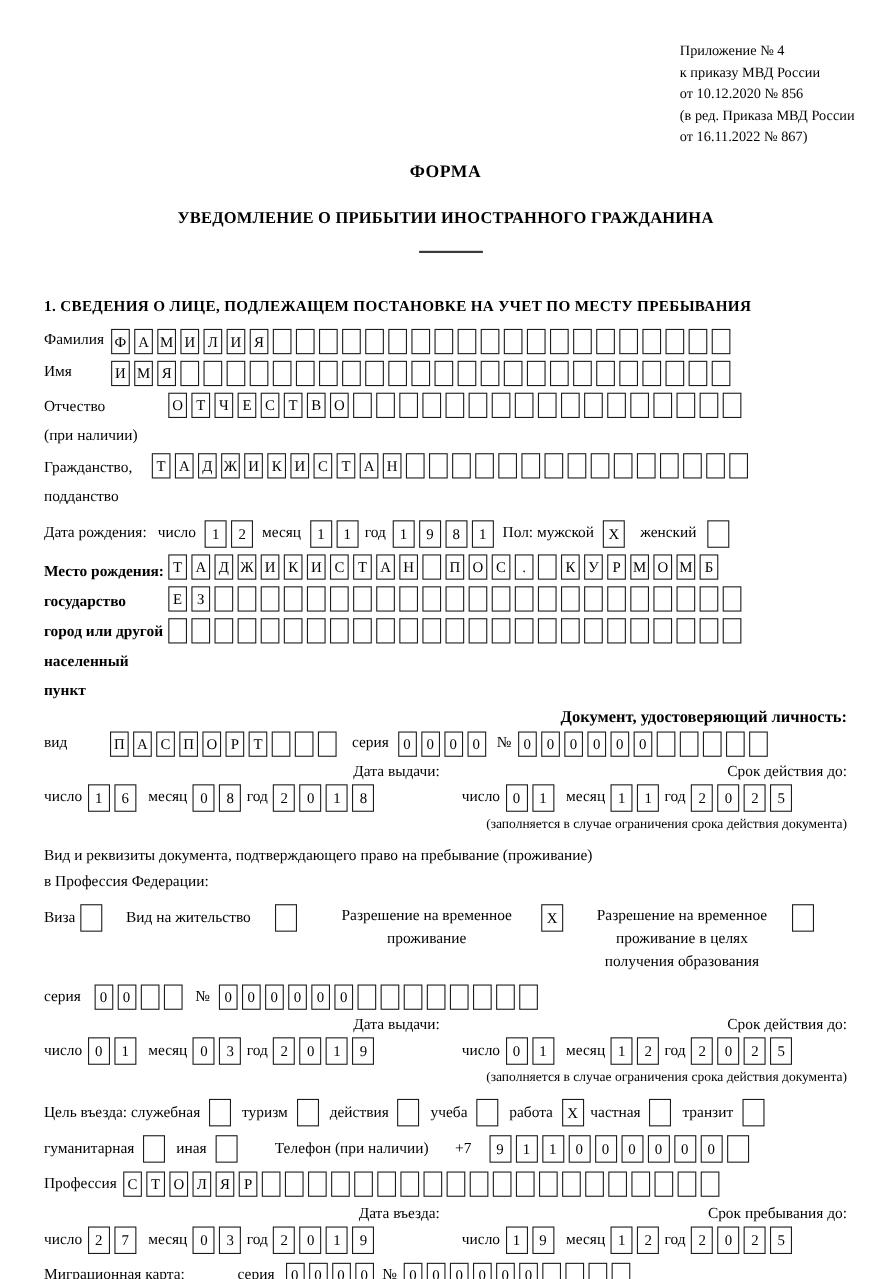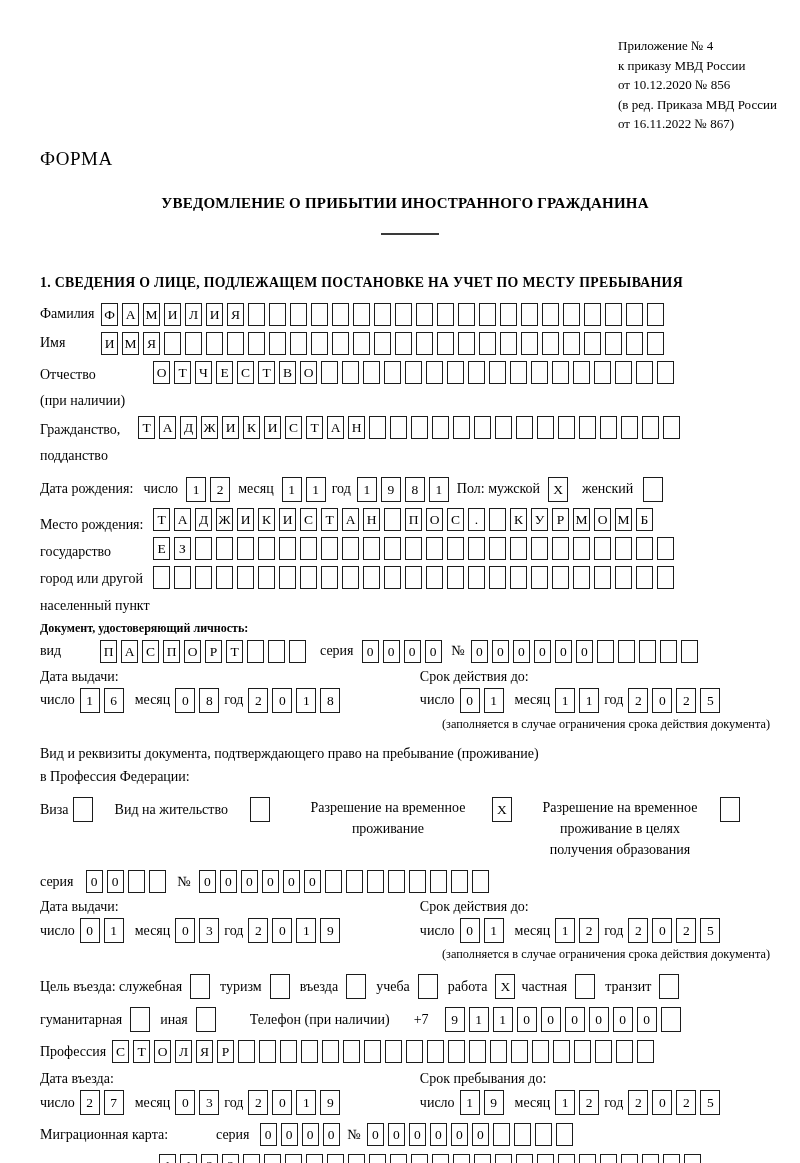--- a/index.html
+++ b/index.html
@@ -7,21 +7,21 @@
   body {
     width:800px; height:1163px; overflow:hidden;
     background:#ffffff; color:#000;
     font-family:"Liberation Serif","DejaVu Serif",serif;
     font-size:14px;
   }
   .page { padding:36px 30px 0 40px; }
 
   
   .appendix { margin-left:578px; width:195px; font-size:13px; line-height:1.5; }
-  .forma { text-align:left; font-weight:normal; font-size:19px; margin-top:14px; letter-spacing:0.5px; }
+  .forma { text-align:center; font-weight:bold; font-size:16px; margin-top:14px; letter-spacing:0.5px; }
 
   .title { text-align:center; font-weight:bold; font-size:15px; margin-top:20px; line-height:1.85; letter-spacing:0.2px; }
   .title-underline { display:inline-block; width:58px; border-bottom:2px solid #3a3a3a; margin-left:10px; vertical-align:baseline; }
 
   .sec-heading { font-weight:bold; font-size:13.8px; margin-top:30px; letter-spacing:0.3px; white-space:nowrap; }
 
   
   .boxrow { display:flex; gap:4px; flex-wrap:nowrap; }
   .cell {
     display:inline-block; width:17px; height:23px; flex:0 0 17px;
@@ -30,35 +30,35 @@
   }
   .cb .cell, .cell.big { width:20px; height:25px; flex:0 0 20px; line-height:23px; }
 
   .frow { display:flex; align-items:flex-start; margin-top:6px; }
   .flabel { flex:0 0 auto; padding-top:3px; }
   .lbl2 { line-height:1.85; padding-top:1px; }
 
   .w-surname { width:61px; }
   .w-patronymic { width:113px; }
   .w-citizen { width:98px; }
-  .w-place { width:113px; line-height:1.93; }
+  .w-place { width:113px; line-height:1.93;font-weight:bold; }
   .w-rep { width:96px; line-height:2.14; }
 
   .rowgap > .boxrow { margin-bottom:6px; }
 
   
   .dates-row { display:flex; margin-top:10px; }
   .dgroup-l { width:370px; }
   .dgroup-r { width:360px; margin-left:20px; }
-  .dhead { text-align:left; margin-bottom:3px; }
+  .dhead { text-align:right; margin-bottom:3px; }
   .dline { display:flex; align-items:center; gap:5px; }
   .dline .t { white-space:nowrap; }
   .note-right { text-align:right; font-size:12.3px; margin-top:4px; }
 
-  .doc-heading { text-align:left; font-weight:bold; font-size:12px; margin-top:10px; margin-bottom:4px; }
+  .doc-heading { text-align:right; font-weight:bold; font-size:15px; margin-top:10px; margin-bottom:4px; }
 
   .para { margin-top:10px; line-height:1.7; }
 
   .options-row { display:flex; align-items:flex-start; margin-top:8px; }
   .opt { display:flex; align-items:flex-start; }
   .opt .txt { text-align:center; line-height:1.5; }
   .opt .cbx { margin-left:10px; }
 
   .purpose-row { display:flex; align-items:center; margin-top:12px; flex-wrap:nowrap; }
   .purpose-row .t { white-space:nowrap; }
@@ -546,21 +546,21 @@
 
   <div class="purpose-row">
     <span class="t">Цель въезда: служебная</span>
     <div class="boxrow cb">
         <span class="cell"></span>
       </div>
     <span class="t">туризм</span>
     <div class="boxrow cb">
         <span class="cell"></span>
       </div>
-    <span class="t">въезда</span>
+    <span class="t">действия</span>
     <div class="boxrow cb">
         <span class="cell"></span>
       </div>
     <span class="t">учеба</span>
     <div class="boxrow cb">
         <span class="cell"></span>
       </div>
     <span class="t">работа</span>
     <div class="boxrow cb" style="margin-right:6px;">
         <span class="cell">X</span>

